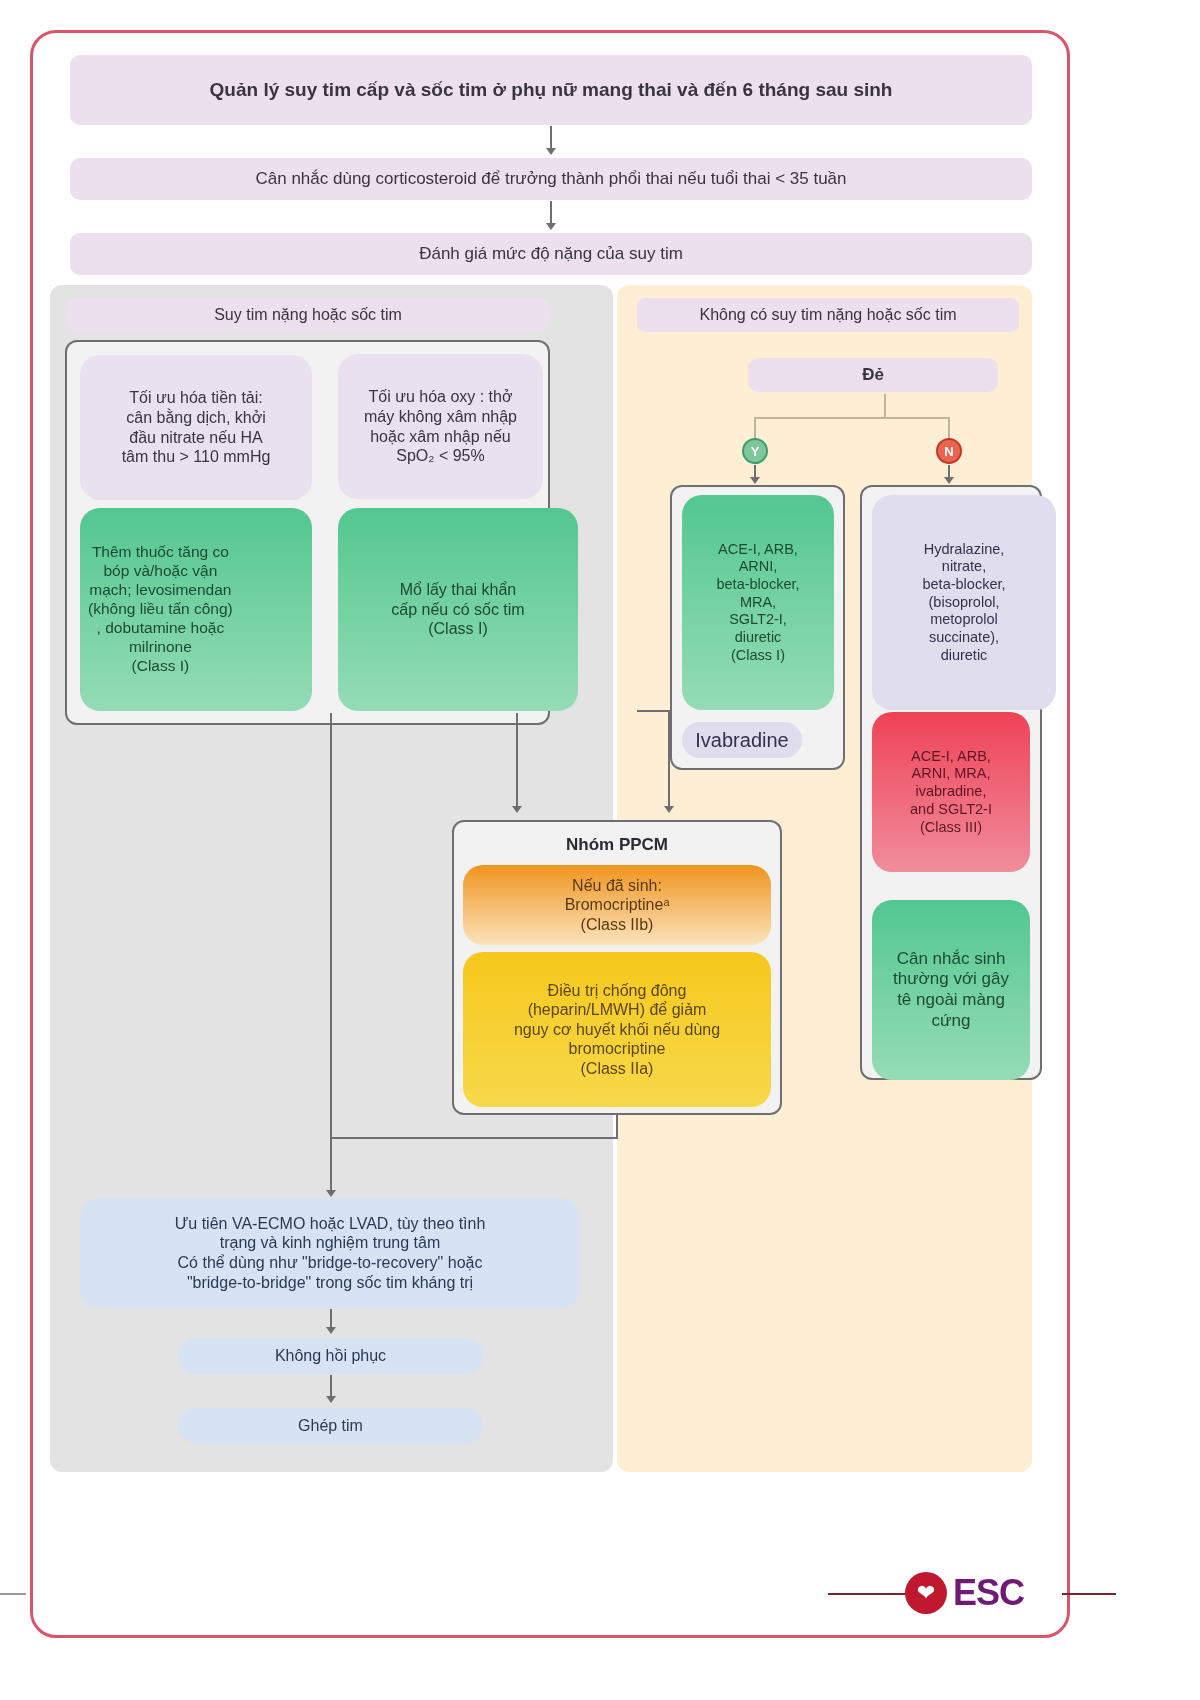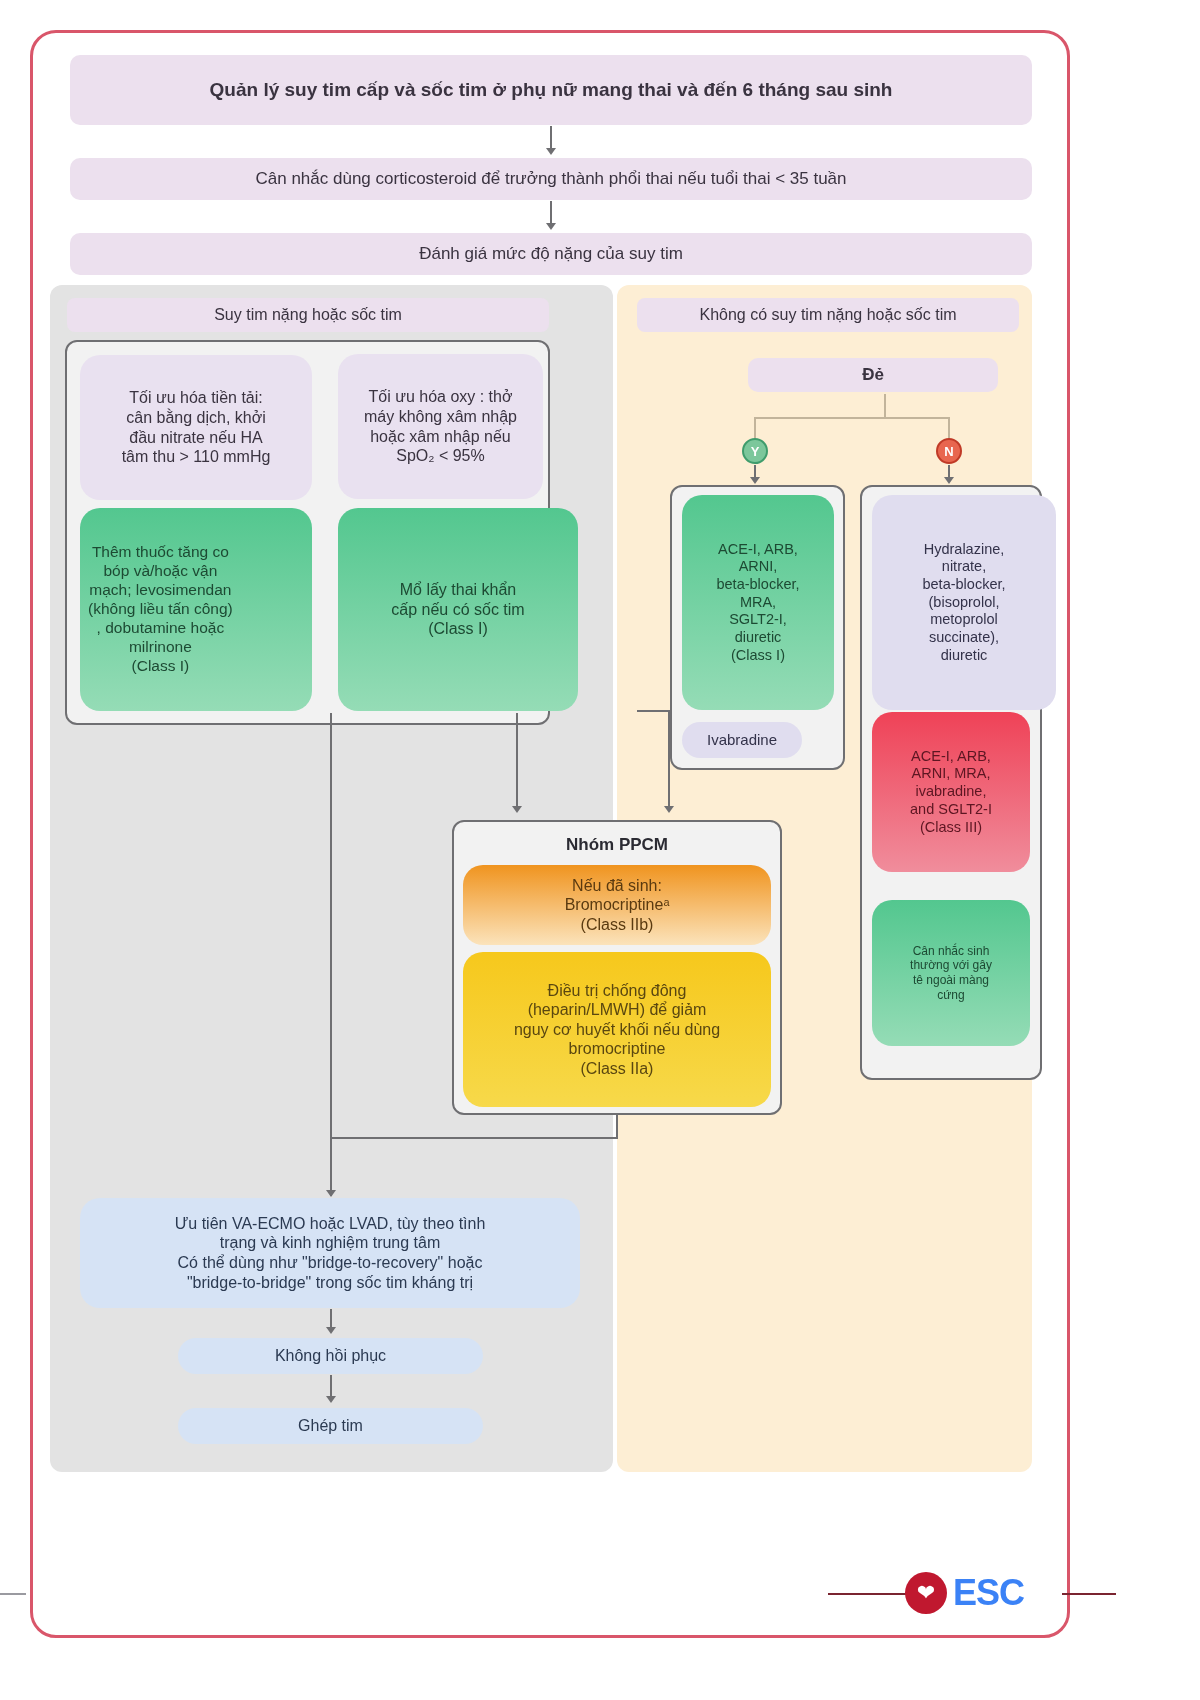--- a/index.html
+++ b/index.html
@@ -135,24 +135,24 @@
   }
   #no-group {
     position: absolute;
     left: 860px; top: 485px;
     width: 182px; height: 595px;
     background: #f2f2f2;
     border: 2px solid #6f6f72;
     border-radius: 12px;
   }
   #gdmt-card      { left: 682px; top: 495px; width: 152px; height: 215px; font-size: 14.5px; }
-  #ivabradine-card{ left: 682px; top: 722px; width: 120px; height: 36px;  font-size: 15px; }
+  #ivabradine-card{ left: 682px; top: 722px; width: 120px; height: 36px;  font-size: 20px; }
   #alt-card       { left: 872px; top: 495px; width: 184px; height: 215px; font-size: 14.5px; }
   #contra-card    { left: 872px; top: 712px; width: 158px; height: 160px; font-size: 14.5px; }
-  #epidural-card  { left: 872px; top: 900px; width: 158px; height: 146px; font-size: 12px; }
+  #epidural-card  { left: 872px; top: 900px; width: 158px; height: 180px; font-size: 17px; }
 
   
   #ppcm-group {
     position: absolute;
     left: 452px; top: 820px;
     width: 330px; height: 295px;
     background: #f2f2f2;
     border: 2px solid #6f6f72;
     border-radius: 12px;
   }
@@ -187,21 +187,21 @@
     position: absolute;
     left: 905px; top: 1572px;
     display: flex; align-items: center; gap: 6px;
   }
   #esc-heart {
     width: 42px; height: 42px; border-radius: 50%;
     background: #c0182f;
     display: flex; align-items: center; justify-content: center;
     color: #ffffff; font-size: 22px;
   }
-  #esc-text { font-size: 36px; font-weight: bold; color: #3b82f6; letter-spacing: -1px; }
+  #esc-text { font-size: 36px; font-weight: bold; color: #701a75; letter-spacing: -1px; }
   .rule-left  { position: absolute; left: 828px; top: 1593px; width: 80px; height: 2px; background: #7a2430; }
   .rule-right { position: absolute; left: 1062px; top: 1593px; width: 54px; height: 2px; background: #7a2430; }
   .edge-tick  { position: absolute; left: 0px; top: 1593px; width: 26px; height: 2px; background: #9a9aa0; }
 </style>
 </head>
 <body>
 
 <div id="frame"></div>
 
 <div class="banner" id="title-banner">Quản lý suy tim cấp và sốc tim ở phụ nữ mang thai và

